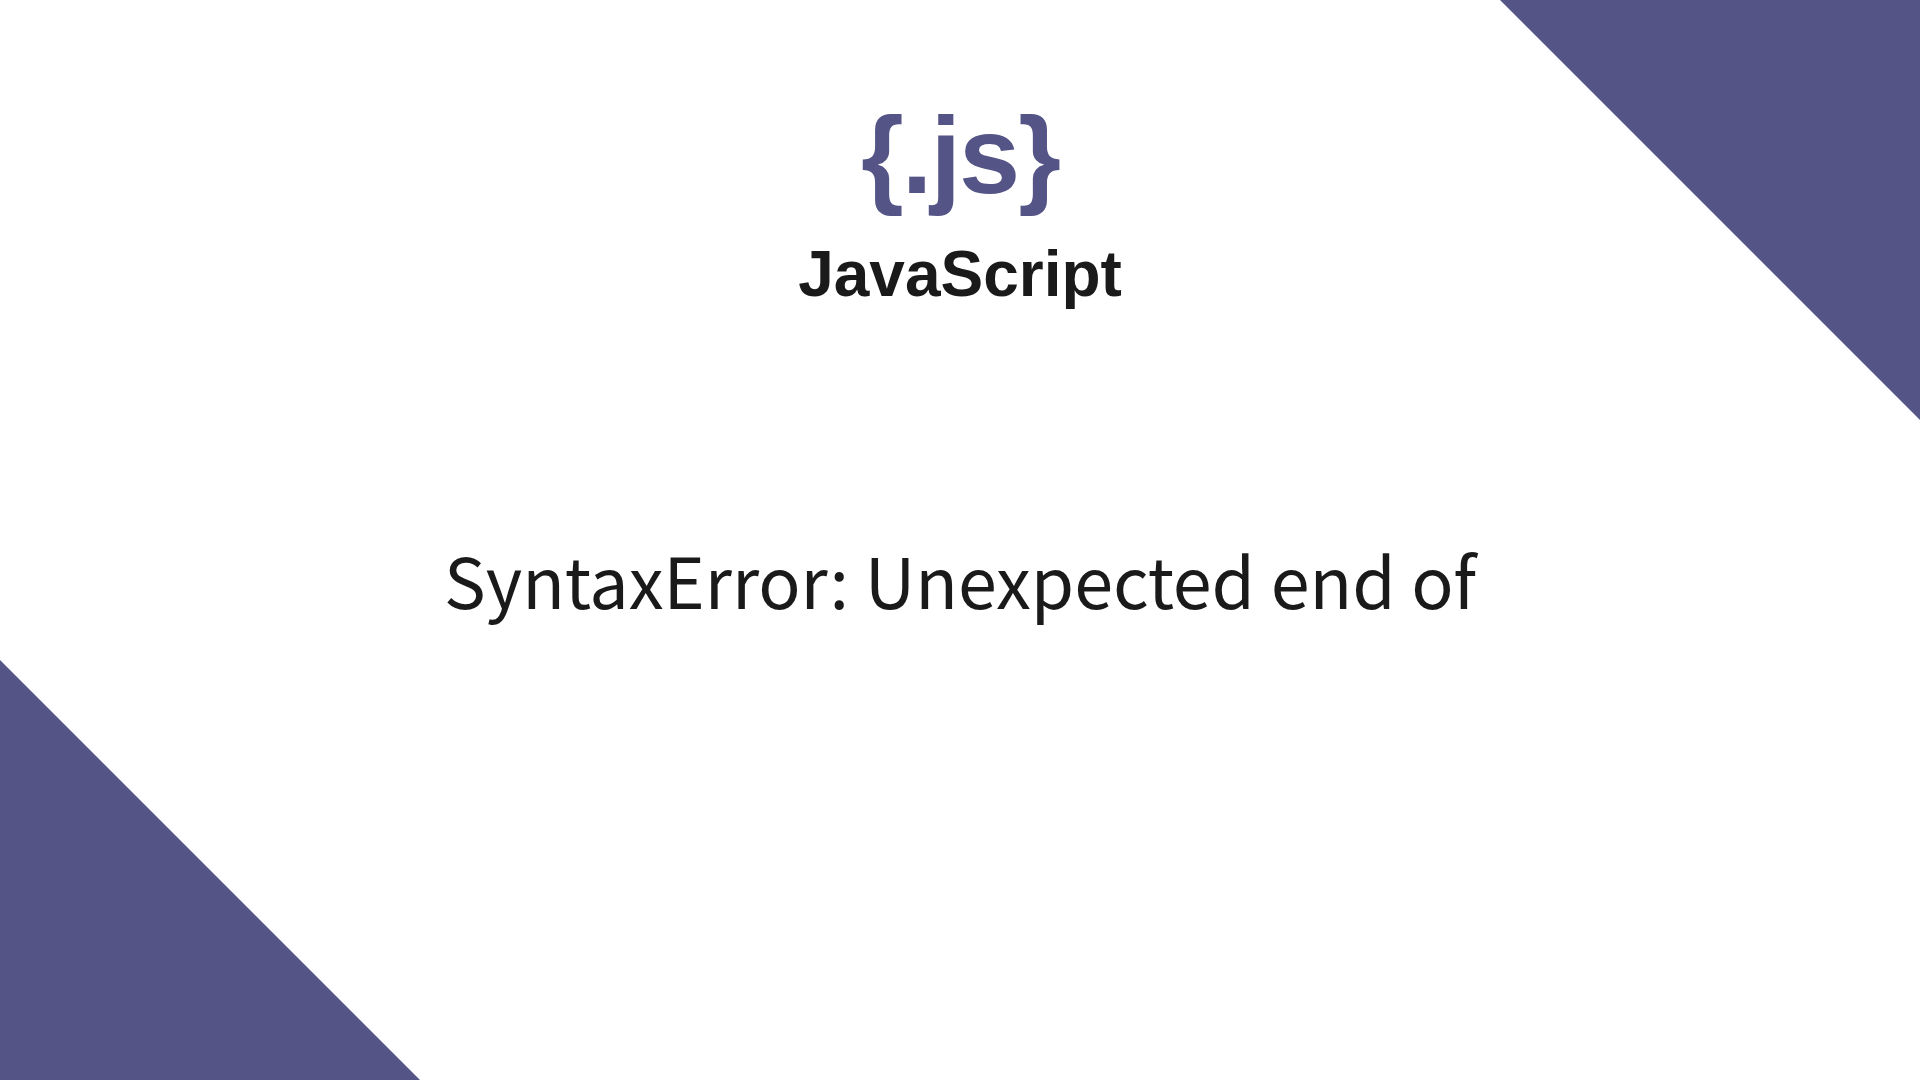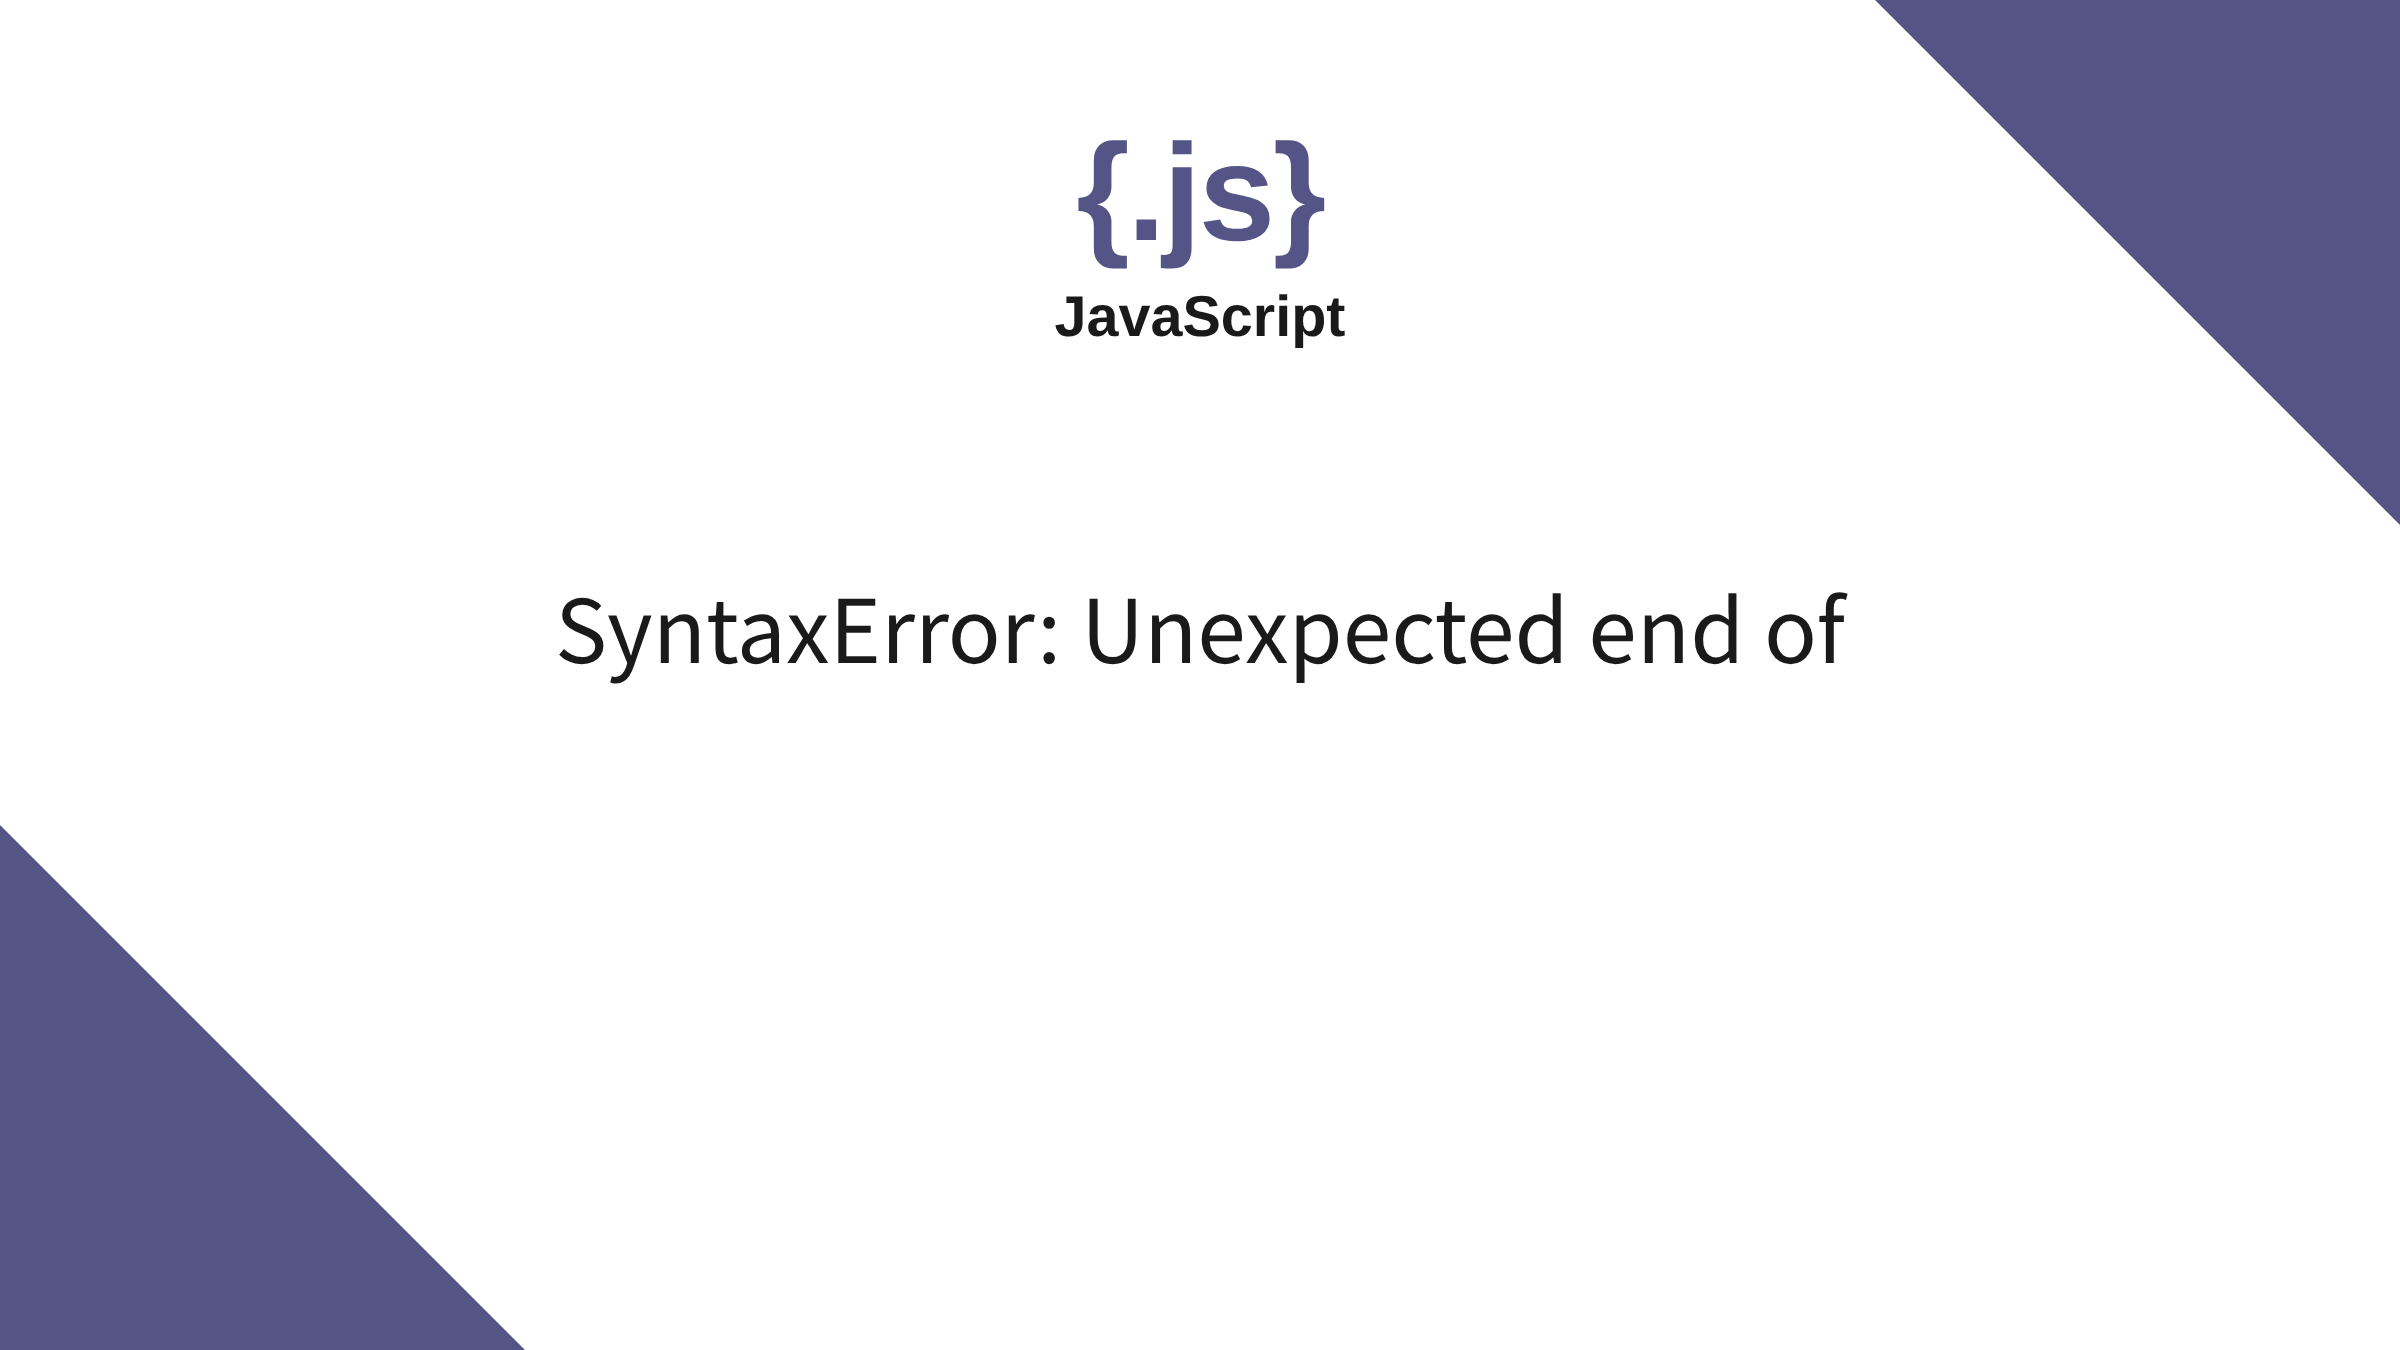--- a/index.html
+++ b/index.html
@@ -35,40 +35,41 @@
     }
     .content {
       position: absolute;
       top: 0;
       left: 0;
       width: 100%;
       height: 100%;
       display: flex;
       flex-direction: column;
       align-items: center;
+      gap: 47px;
     }
     .logo-section {
       margin-top: 100px;
       display: flex;
       flex-direction: column;
       align-items: center;
     }
     .logo-braces {
       font-size: 110px;
       font-weight: 700;
       color: #545487;
       line-height: 1;
       letter-spacing: -2px;
       font-family: "Segoe UI", Arial, sans-serif;
     }
     .logo-text {
-      font-size: 46px;
+      font-size: 64px;
       font-weight: 700;
       color: #1a1a1a;
-      margin-top: 16px;
+      margin-top: 27px;
       font-family: "Segoe UI", Arial, sans-serif;
     }
     .title {
       margin-top: 160px;
       text-align: center;
       font-size: 70px;
       font-weight: 400;
       color: #1a1a1a;
       line-height: 1.75;
       font-family: -apple-system, BlinkMacSystemFont, "Segoe UI", "Noto Sans JP", "Hiragino Sans", "Hiragino Kaku Gothic ProN", sans-serif;

